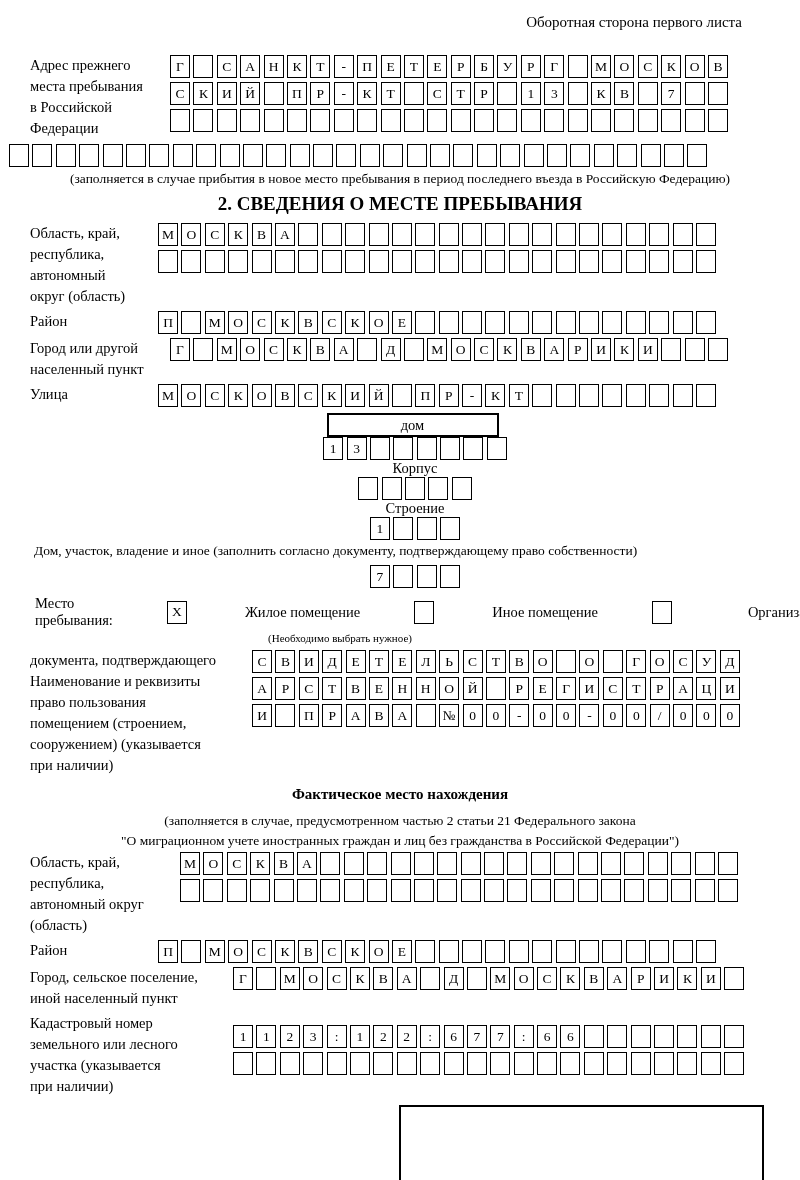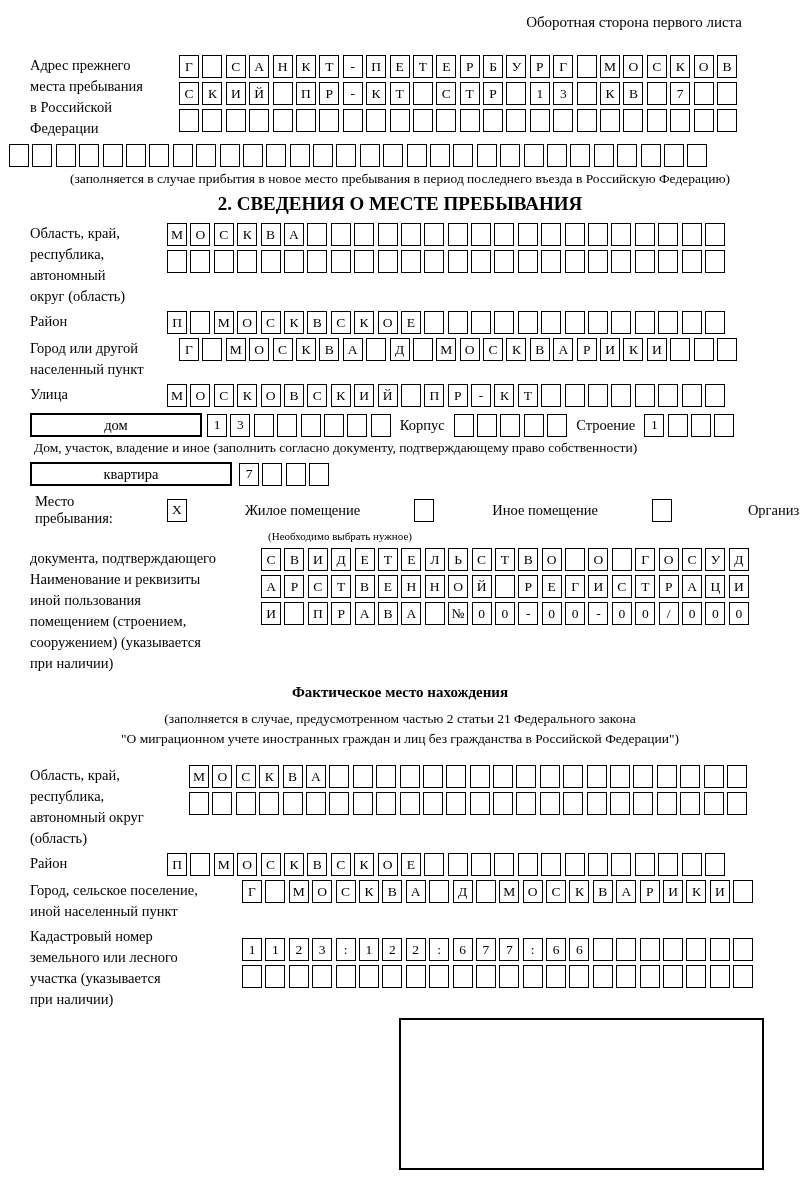--- a/index.html
+++ b/index.html
@@ -4,56 +4,56 @@
 <style>
   html,body { margin:0; padding:0; background:#fff; }
   .page {
     width:800px; height:1180px; box-sizing:border-box;
     background:#fff; color:#000;
     font-family:"Liberation Serif","DejaVu Serif",serif;
     padding-top:14px; overflow:hidden; position:relative;
   }
   .header-note { text-align:right; padding-right:58px; font-size:15px; margin-bottom:24px; }
 
-  .frow { display:flex; align-items:flex-start; margin-left:30px; margin-bottom:4px;gap:9px; }
+  .frow { display:flex; align-items:flex-start; margin-left:30px; margin-bottom:4px; }
   .flabel { flex:none; font-size:14.5px; line-height:21px; }
   .w140 { width:140px; } .w128 { width:128px; } .w150 { width:150px; }
   .w203 { width:203px; } .w222 { width:222px; }
 
   .boxcol { display:flex; flex-direction:column; gap:4px; }
   .cells { display:flex; gap:3.4px; }
   .cell {
     flex:none; width:18px; height:21px; box-sizing:content-box;
     border:1.6px solid #000; display:flex; align-items:center; justify-content:center;
     font-size:13.5px; line-height:1;
   }
   .fullrow { margin:5px 0 3px 9px; }
 
   .note { font-size:13.5px; line-height:17px; }
   .center { text-align:center; }
   .sec-title { font-weight:bold; text-align:center; font-size:19px; margin:6px 0 8px; }
 
-  .house-row { display:flex; align-items:center; margin:6px 0 2px 30px; }
+  .house-row { display:flex; align-items:center; margin:6px 0 2px 30px;flex-direction:column; }
   .widebox {
     flex:none; border:2px solid #000; height:24px; box-sizing:border-box;
     display:flex; align-items:center; justify-content:center; font-size:14.5px;
   }
   .dom-box { width:172px; margin-right:5px; }
   .kv-box { width:202px; margin-right:7px; }
   .inline-label { font-size:14.5px; padding:0 9px; white-space:nowrap; }
   .caption { font-size:13.5px; margin:3px 0 5px 34px; }
 
   .stay-row { display:flex; align-items:center; margin:7px 0 0 35px; font-size:14.5px;gap:48px; }
   .stay-row .cell { margin:0 0 0 6px; }
   .opt-label { margin-left:10px; white-space:nowrap; }
   .gap28 { margin-left:28px; } .gap40 { margin-left:40px; }
   .stay-note { width:680px; text-align:center; font-size:11px; margin:3px 0 6px 0; }
 
   .fact-title { font-weight:bold; text-align:center; font-size:15px; margin:10px 0 8px; }
-  .fact-sub { text-align:center; font-size:13.5px; line-height:20px; margin-bottom:16px; }
+  .fact-sub { text-align:center; font-size:13.5px; line-height:20px; margin-bottom:1px; }
 
   .cad-boxes { margin-top:12px; }
 
   .stamp-box { margin:8px 0 0 399px; width:365px; height:152px; border:2px solid #000; box-sizing:border-box; }
   .stamp-note { margin:6px 0 0 390px; width:382px; text-align:center; font-size:14px; line-height:19px; }
 </style>
 </head>
 <body>
 
 <div class="page">
@@ -364,21 +364,20 @@
     <div class="cells">
         <span class="cell">1</span>
         <span class="cell"></span>
         <span class="cell"></span>
         <span class="cell"></span>
       </div>
   </div>
   <div class="caption">Дом, участок, владение и иное (заполнить согласно документу, подтверждающему право собственности)</div>
 
   <div class="house-row">
-    <div class="widebox kv-box">квартира</div>
     <div class="cells">
         <span class="cell">7</span>
         <span class="cell"></span>
         <span class="cell"></span>
         <span class="cell"></span>
       </div>
   </div>
 
   <div class="stay-row">
     <span>Место пребывания:</span>
@@ -388,21 +387,21 @@
     <span class="opt-label">Иное помещение</span>
     <span class="cell gap40"></span>
     <span class="opt-label gap28">Организация</span>
   </div>
   <div class="stay-note">(Необходимо выбрать нужное)</div>
 
   <div class="frow">
     <div class="flabel w222">
       <div>документа, подтверждающего</div>
       <div>Наименование и реквизиты</div>
-      <div>иной пользования</div>
+      <div>право пользования</div>
       <div>помещением (строением,</div>
       <div>сооружением) (указывается</div>
       <div>при наличии)</div>
     </div>
     <div class="boxcol">
       <div class="cells">
           <span class="cell">С</span>
           <span class="cell">В</span>
           <span class="cell">И</span>
           <span class="cell">Д</span>

